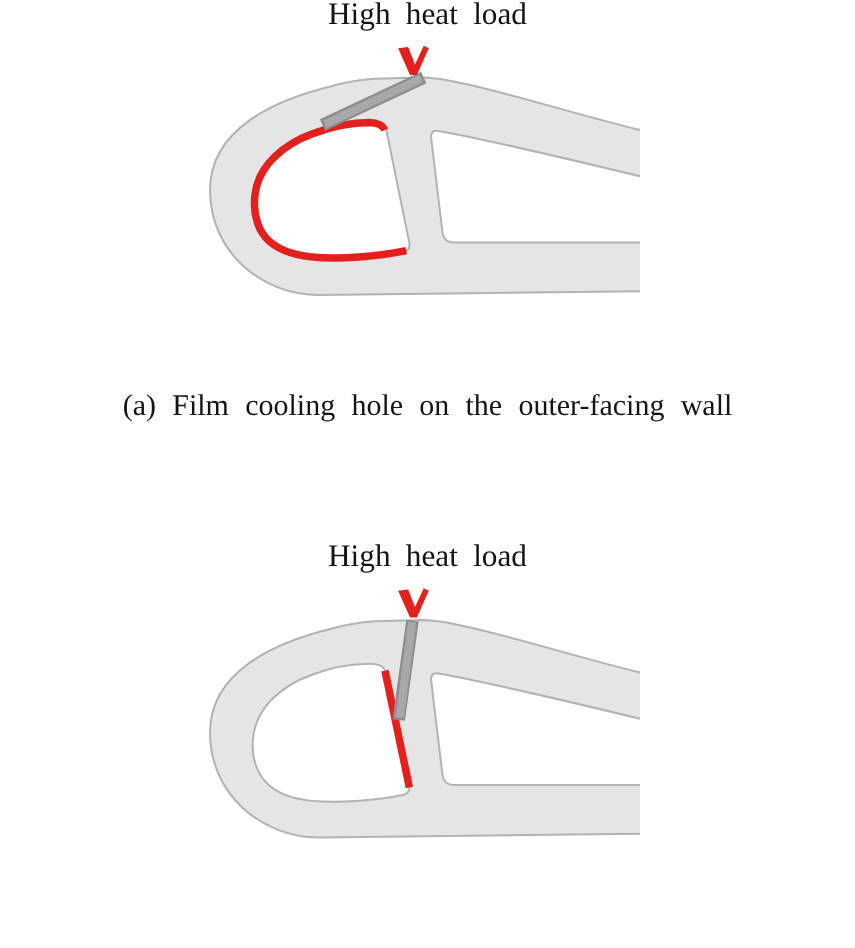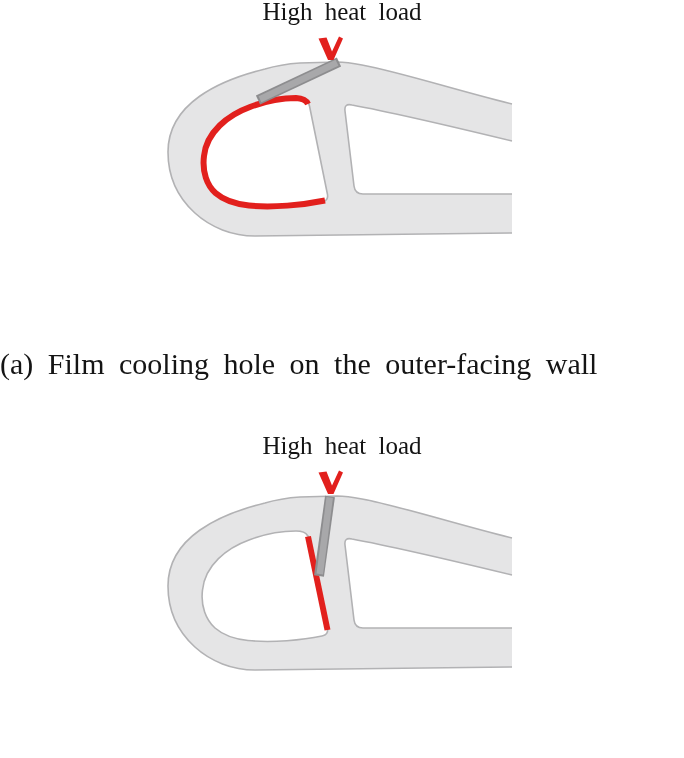--- a/index.html
+++ b/index.html
@@ -3,22 +3,22 @@
 <meta charset="utf-8">
 <style>
   html,body{margin:0;padding:0;background:#fff;}
   #page{position:relative;width:684px;height:758px;background:var(--background,#fff);
         font-family:"Liberation Serif",serif;color:var(--text-color,#141414);overflow:hidden;}
   #fig-svg{position:absolute;left:0;top:0;width:684px;height:758px;}
   .heat-label{position:absolute;left:0;width:684px;text-align:center;
               font-size:25px;line-height:28px;word-spacing:6px;white-space:nowrap;}
   #heat-label-a{top:-2px;}
   #heat-label-b{top:432px;}
-  .caption{position:absolute;left:0;width:684px;text-align:left;
-           font-size:30px;line-height:38px;white-space:nowrap;margin-top:39px;}
+  .caption{position:absolute;left:0;width:684px;text-align:center;
+           font-size:24px;line-height:38px;white-space:nowrap;}
   #caption-a{top:306px;word-spacing:7px;}
   #caption-b{top:710px;word-spacing:6px;}
   .airfoil-body{fill:var(--body-gray,#e5e5e6);stroke:var(--outline-gray,#b2b2b4);stroke-width:1.6;}
   .cavity{fill:#ffffff;stroke:var(--outline-gray,#b2b2b4);stroke-width:1.6;}
   .red-stroke{fill:none;stroke:var(--highlight-red,#e2201d);stroke-width:6;
               stroke-linecap:butt;stroke-linejoin:round;}
   .slot-under{fill:none;stroke:var(--slot-edge-gray,#8d8d8f);stroke-width:10;stroke-linecap:butt;}
   .slot-over{fill:none;stroke:var(--slot-gray,#a8a8aa);stroke-width:6.5;stroke-linecap:butt;}
   .v-arrow{fill:var(--highlight-red,#e2201d);stroke:none;}
 </style>

